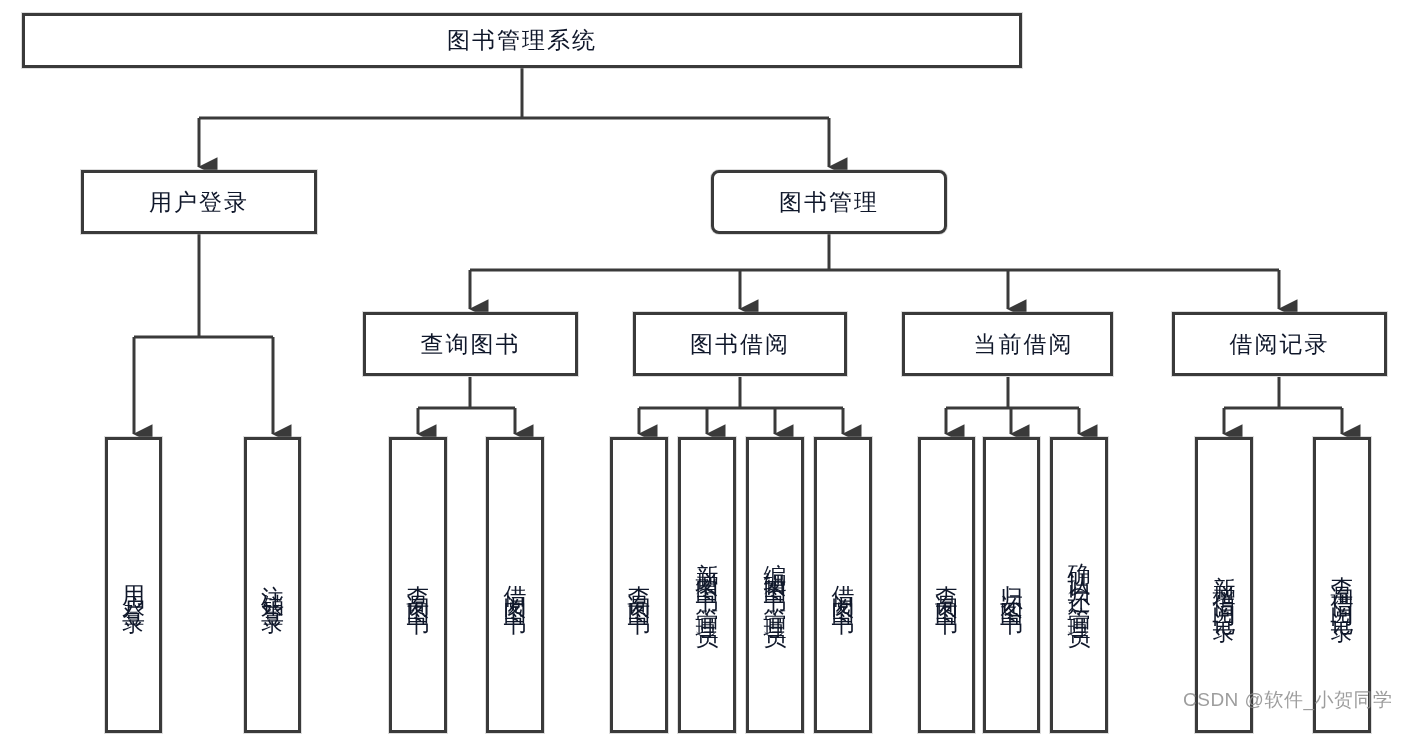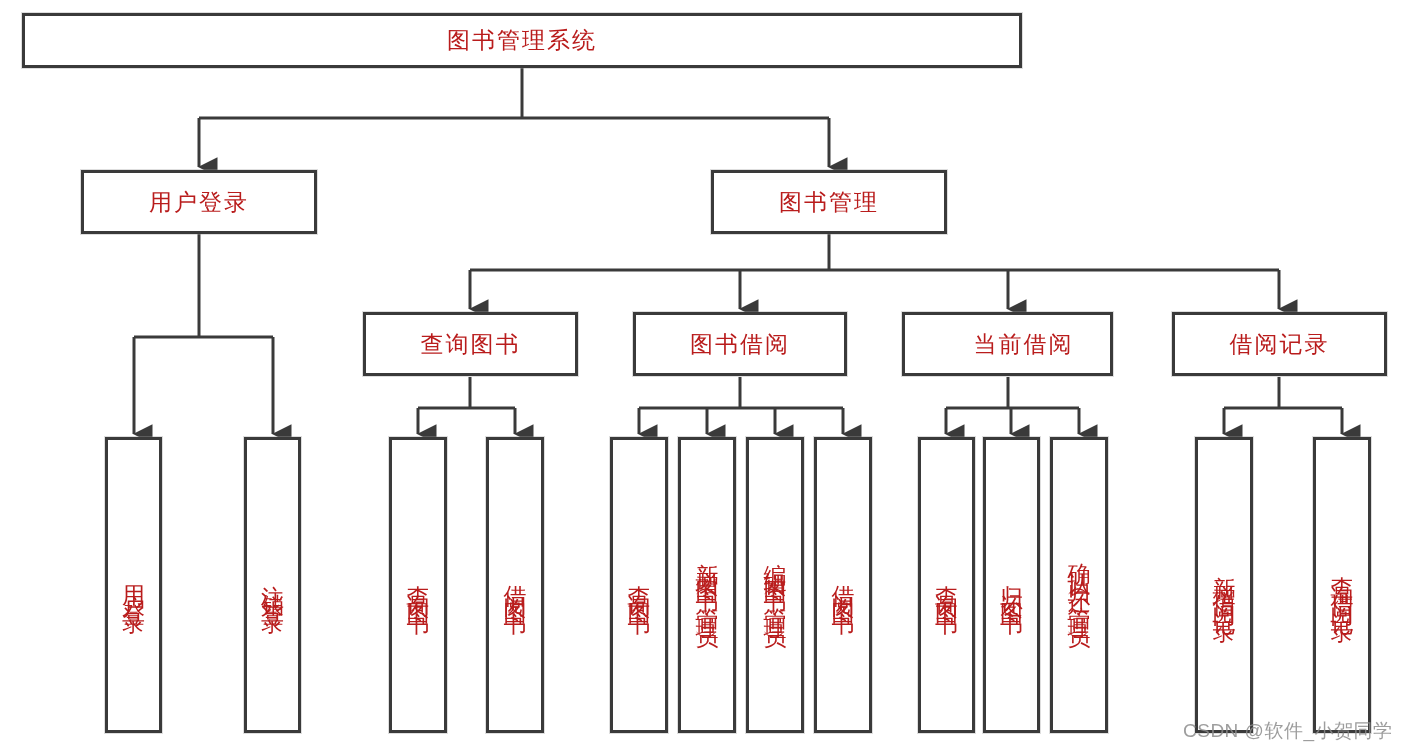--- a/index.html
+++ b/index.html
@@ -20,40 +20,40 @@
     left: 0; top: 0;
     width: 1405px; height: 747px;
     z-index: 1;
   }
   .node {
     position: absolute;
     box-sizing: border-box;
     background: #ffffff;
     border: 3px solid #3a3a3a;
     box-shadow: 0 0 0 1px rgba(160,160,160,0.35);
-    color: #b91c1c;
+    color: #0f172a;
     display: flex;
     align-items: center;
     justify-content: center;
     z-index: 2;
     font-size: 23px;
     letter-spacing: 2px;
     white-space: nowrap;
   }
   .node.v {
     writing-mode: vertical-rl;
     text-orientation: mixed;
     letter-spacing: 9px;
     white-space: normal;
     line-height: 1;
   }
   .watermark {
     position: absolute;
     left: 1183px;
-    top: 718px;
+    top: 687px;
     z-index: 3;
     font-size: 19px;
     color: rgba(140,140,140,0.85);
     letter-spacing: 0.5px;
     white-space: nowrap;
   }
 </style>
 </head>
 <body>
 
@@ -105,21 +105,21 @@
       <path d="M1279,377 V408"></path>
       <path d="M1224,408 H1342"></path>
       <path d="M1224,408 V434" marker-end="url(#arrow)"></path>
       <path d="M1342,408 V434" marker-end="url(#arrow)"></path>
     </g>
   </svg>
 
   <div class="node" style="left:22px; top:13px; width:1000px; height:55px;">图书管理系统</div>
 
   <div class="node" style="left:81px; top:170px; width:236px; height:64px;">用户登录</div>
-  <div class="node" style="left:711px; top:170px; width:236px; height:64px;">图书管理</div>
+  <div class="node" style="left:711px; top:170px; width:236px; height:64px;border-radius:8px;">图书管理</div>
 
   <div class="node" style="left:363px; top:312px; width:215px; height:64px;">查询图书</div>
   <div class="node" style="left:633px; top:312px; width:214px; height:64px;text-align:right;">图书借阅</div>
   <div class="node" style="left:902px; top:312px; width:211px; height:64px;padding-left:32px;">当前借阅</div>
   <div class="node" style="left:1172px; top:312px; width:215px; height:64px;">借阅记录</div>
 
   <div class="node v" style="left:105px; top:437px; width:57px; height:296px;">用户登录</div>
   <div class="node v" style="left:244px; top:437px; width:57px; height:296px;">注销登录</div>
 
   <div class="node v" style="left:389px; top:437px; width:58px; height:296px;">查询图书</div>

